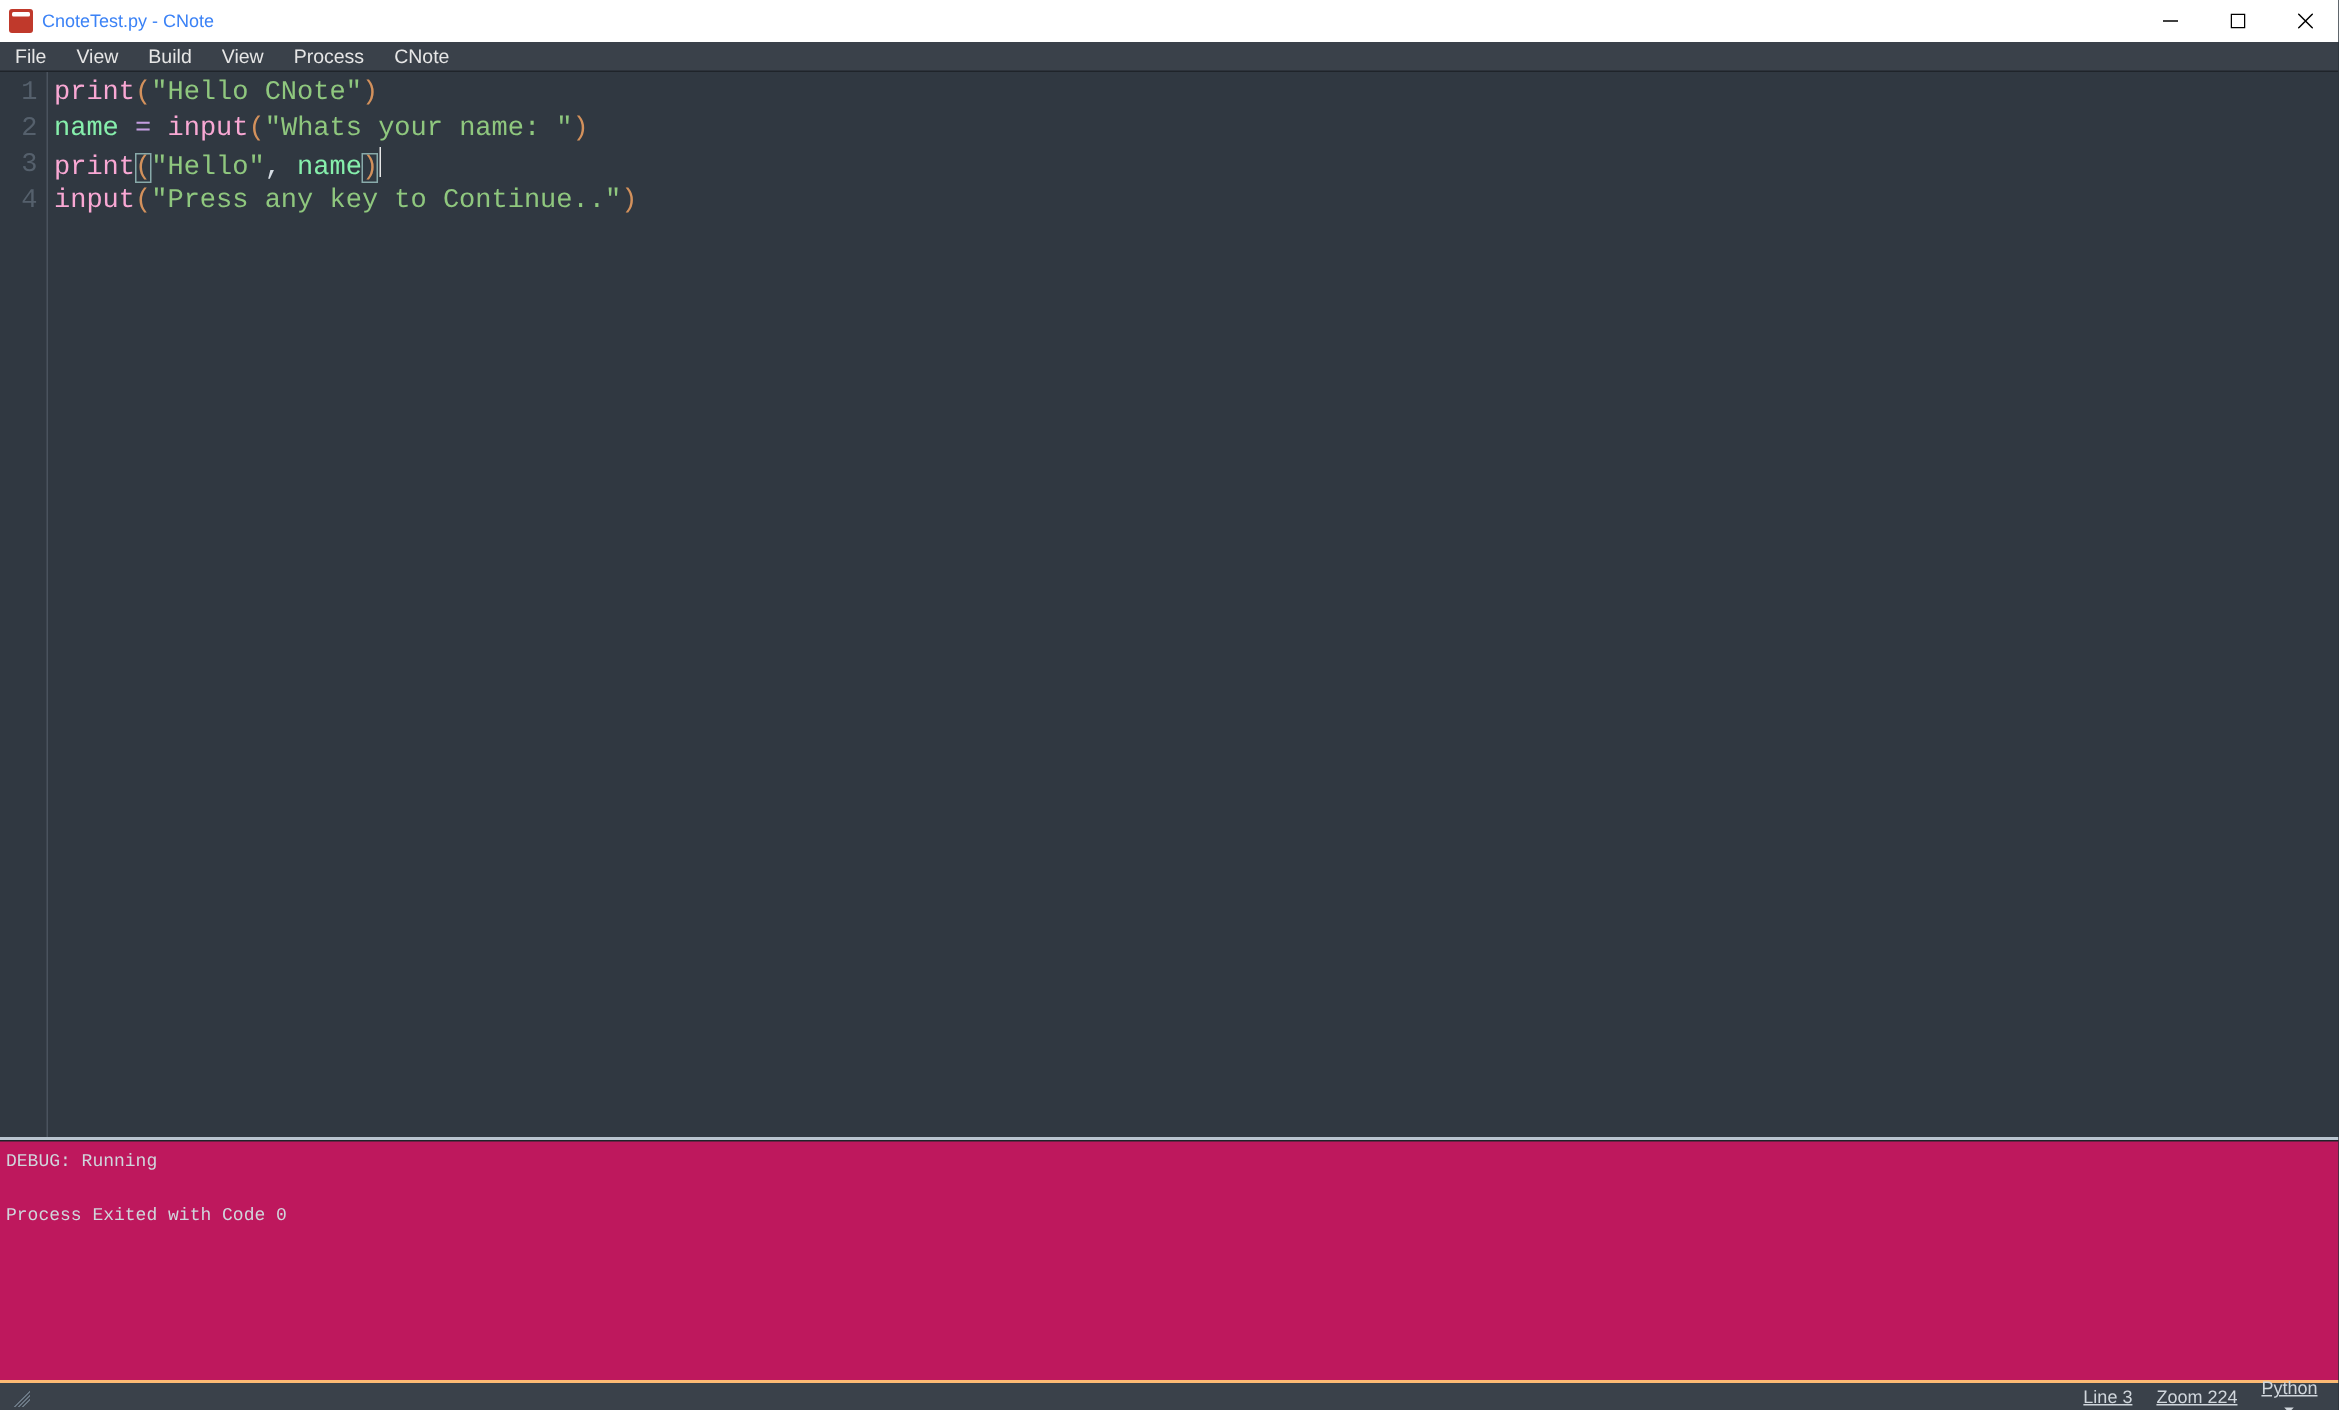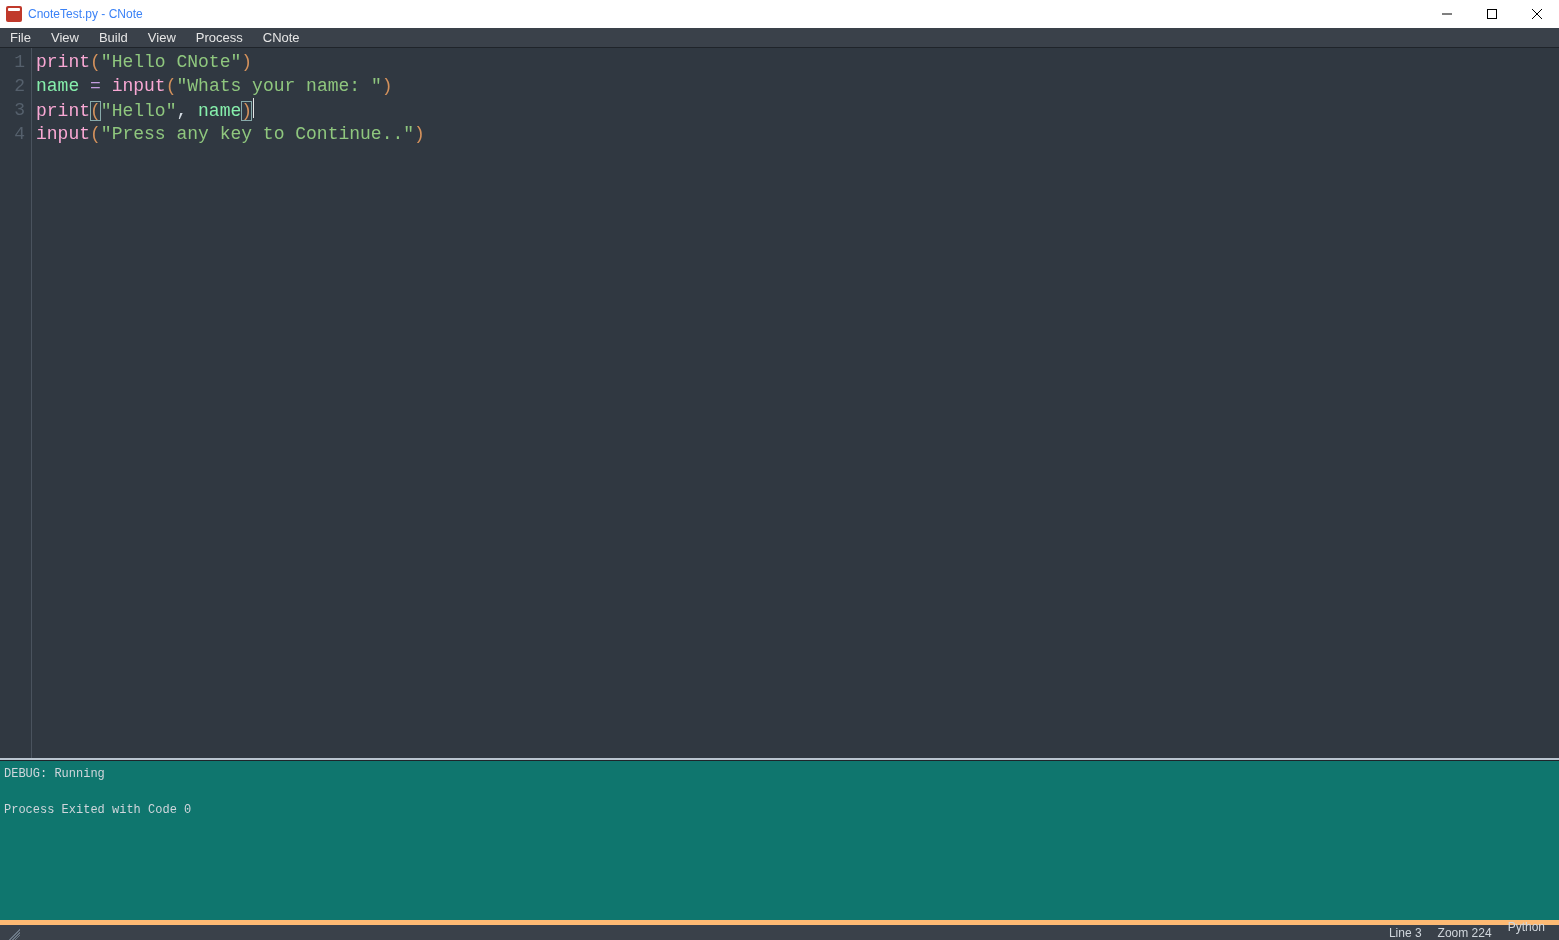--- a/index.html
+++ b/index.html
@@ -95,41 +95,42 @@
   .tok-str   { color: #8fc77e; }     
   .tok-punct { color: #d6dde4; }     
   .caret {
     display:inline-block; width:1px; height:20px;
     background:#e6e6e6; vertical-align:-2px; margin-left:1px;
   }
   .bracket-hl { outline:1px solid #8aa; outline-offset:-1px; }
   
   .output {
     height: 160px;
-    background: #0f766e;
+    background: #be185d;
     color: #d0d6dc;
     font-family: "Consolas","Courier New",monospace;
     font-size: 12px;
     line-height: 18px;
     padding: 4px 4px;
     white-space: pre;
     overflow: auto;
     border-top: 1px solid #1f242a;
   }
   
   .statusbar {
     height: 20px;
     background: #3a414a;
     color: #d0d6dc;
     font-size: 12px;
     display: flex;
     align-items: center;
     padding: 0 6px;
     user-select: none;
-    border-top: 5px solid #fdba74;
+    border-top: 2px solid #fdba74;
+    text-decoration: underline;
   }
   .statusbar .grip {
     width:14px; height:14px; margin-right:6px;
     background:
       linear-gradient(135deg, transparent 60%, #6b7885 60%, #6b7885 65%, transparent 65%),
       linear-gradient(135deg, transparent 70%, #6b7885 70%, #6b7885 75%, transparent 75%),
       linear-gradient(135deg, transparent 80%, #6b7885 80%, #6b7885 85%, transparent 85%);
   }
   .statusbar .spacer { flex:1 1 auto; }
   .statusbar .cell { padding: 0 8px; }

